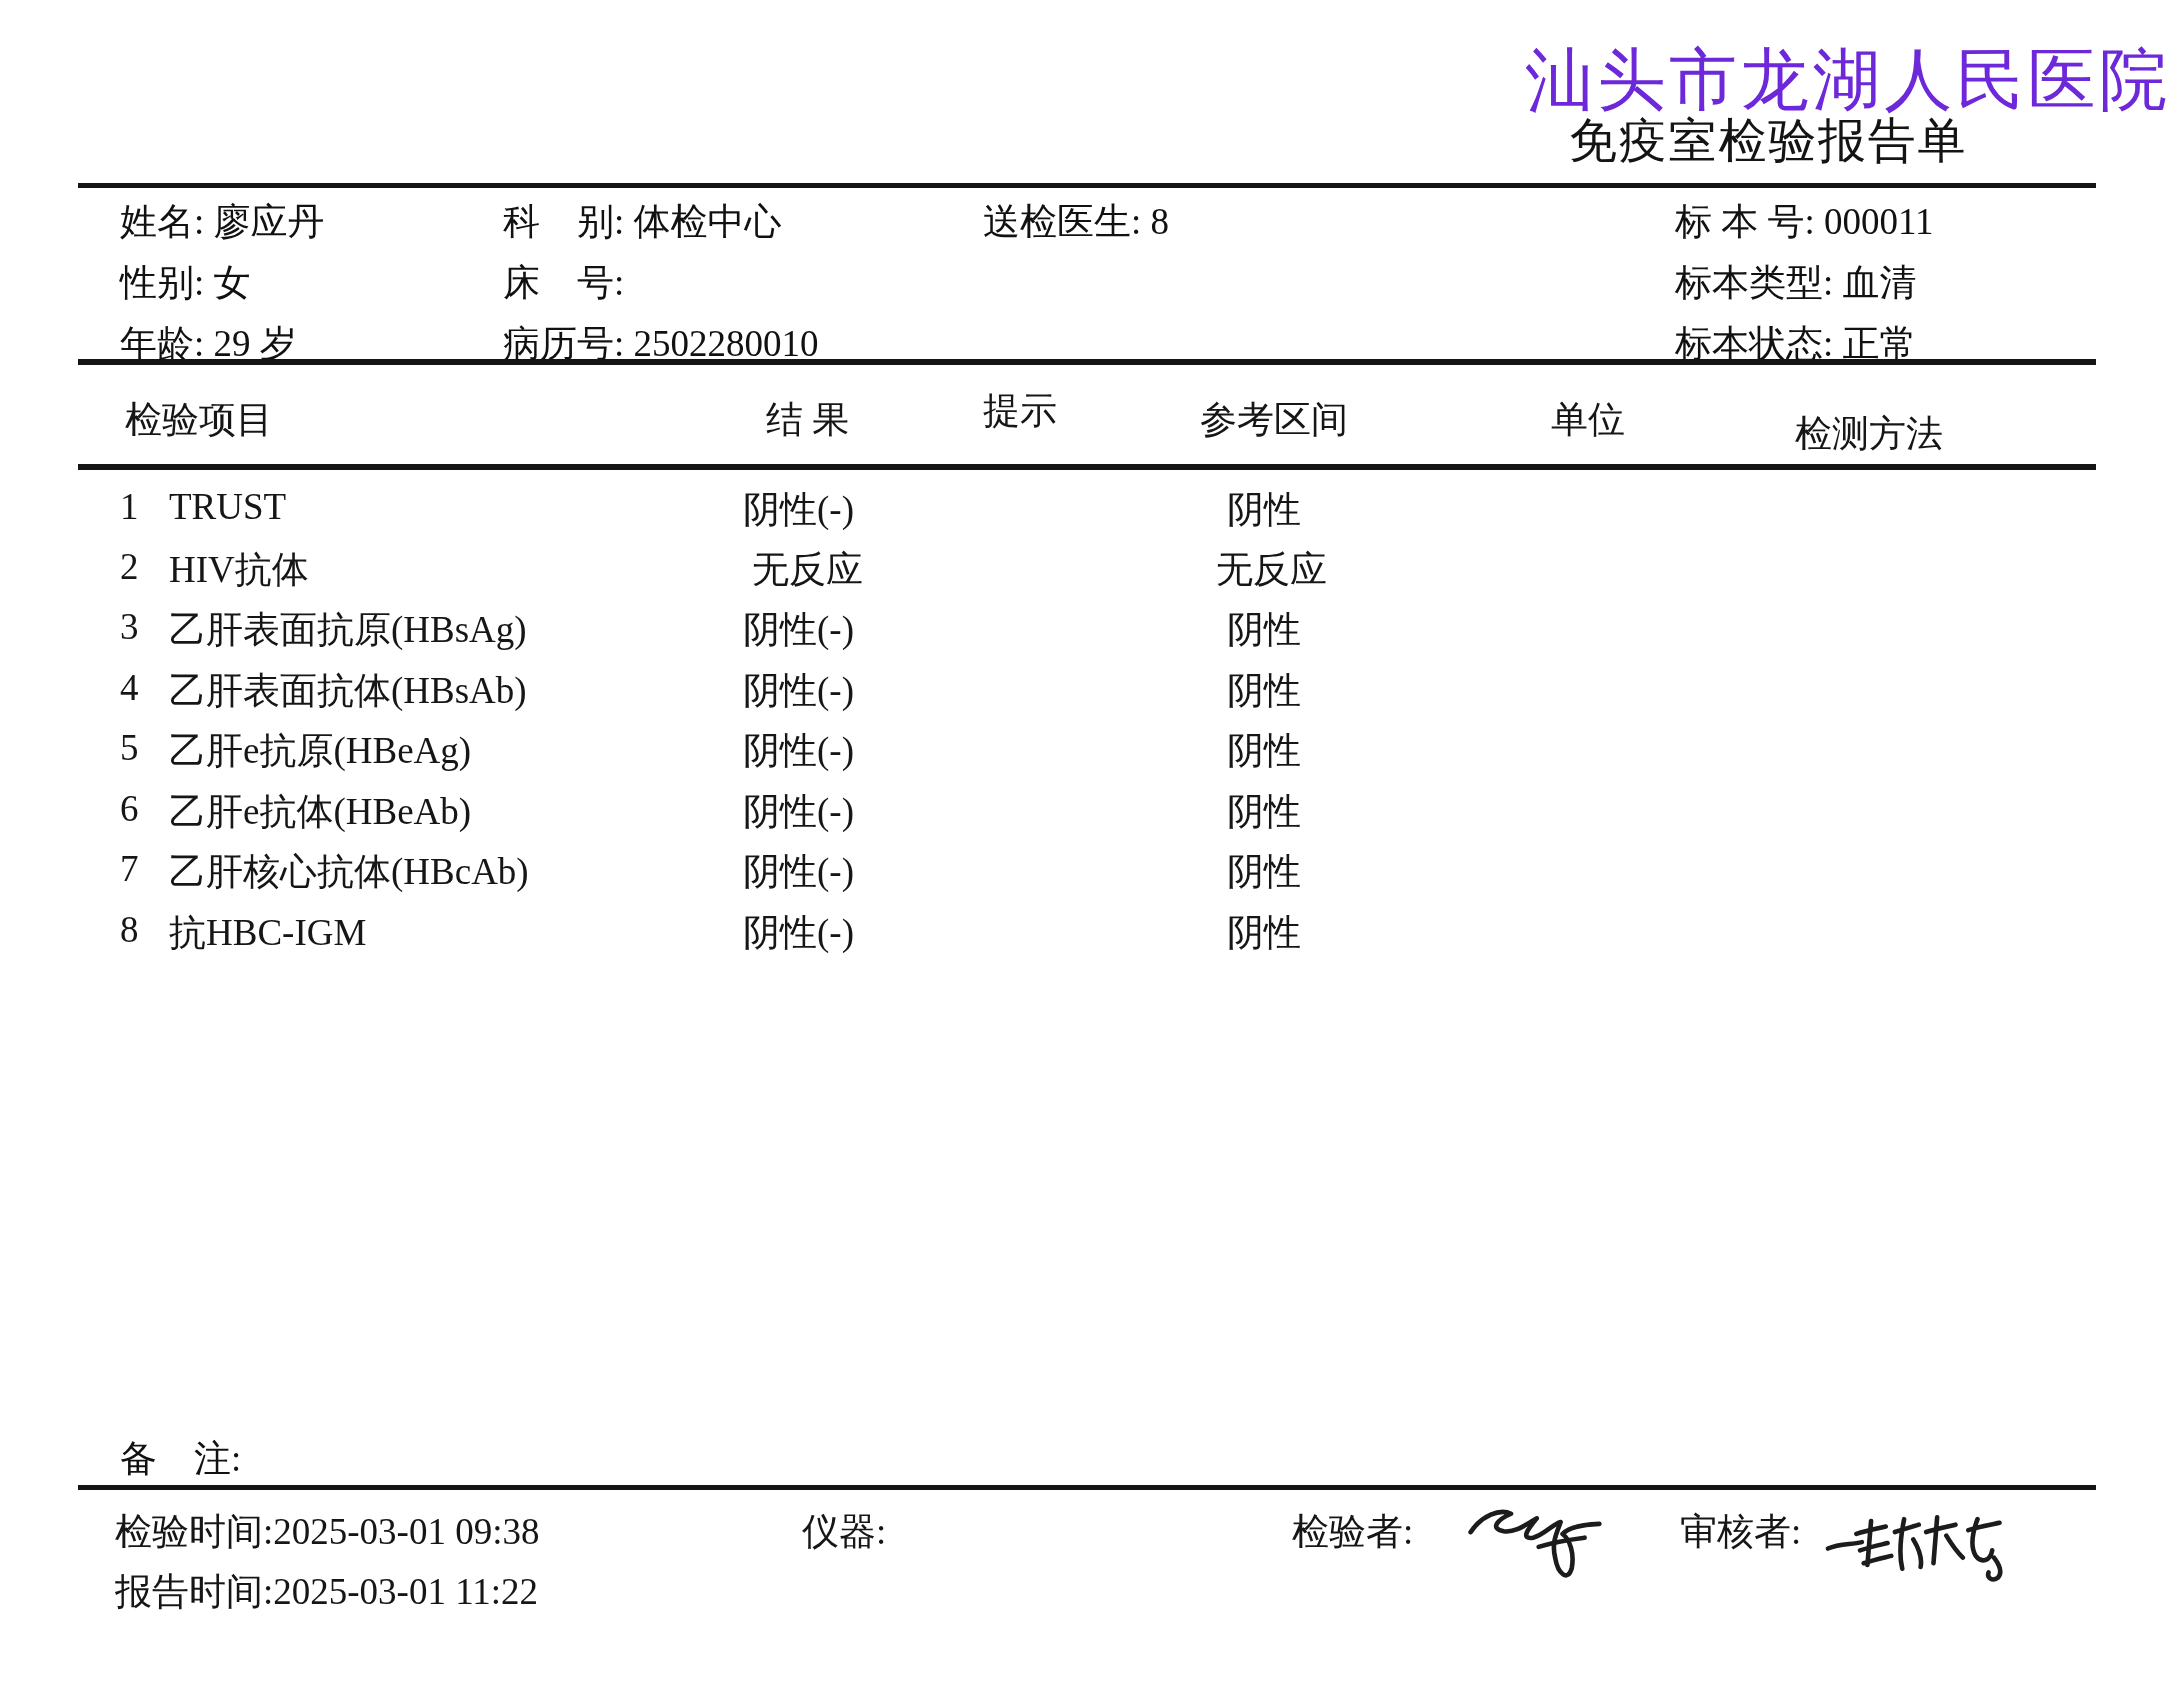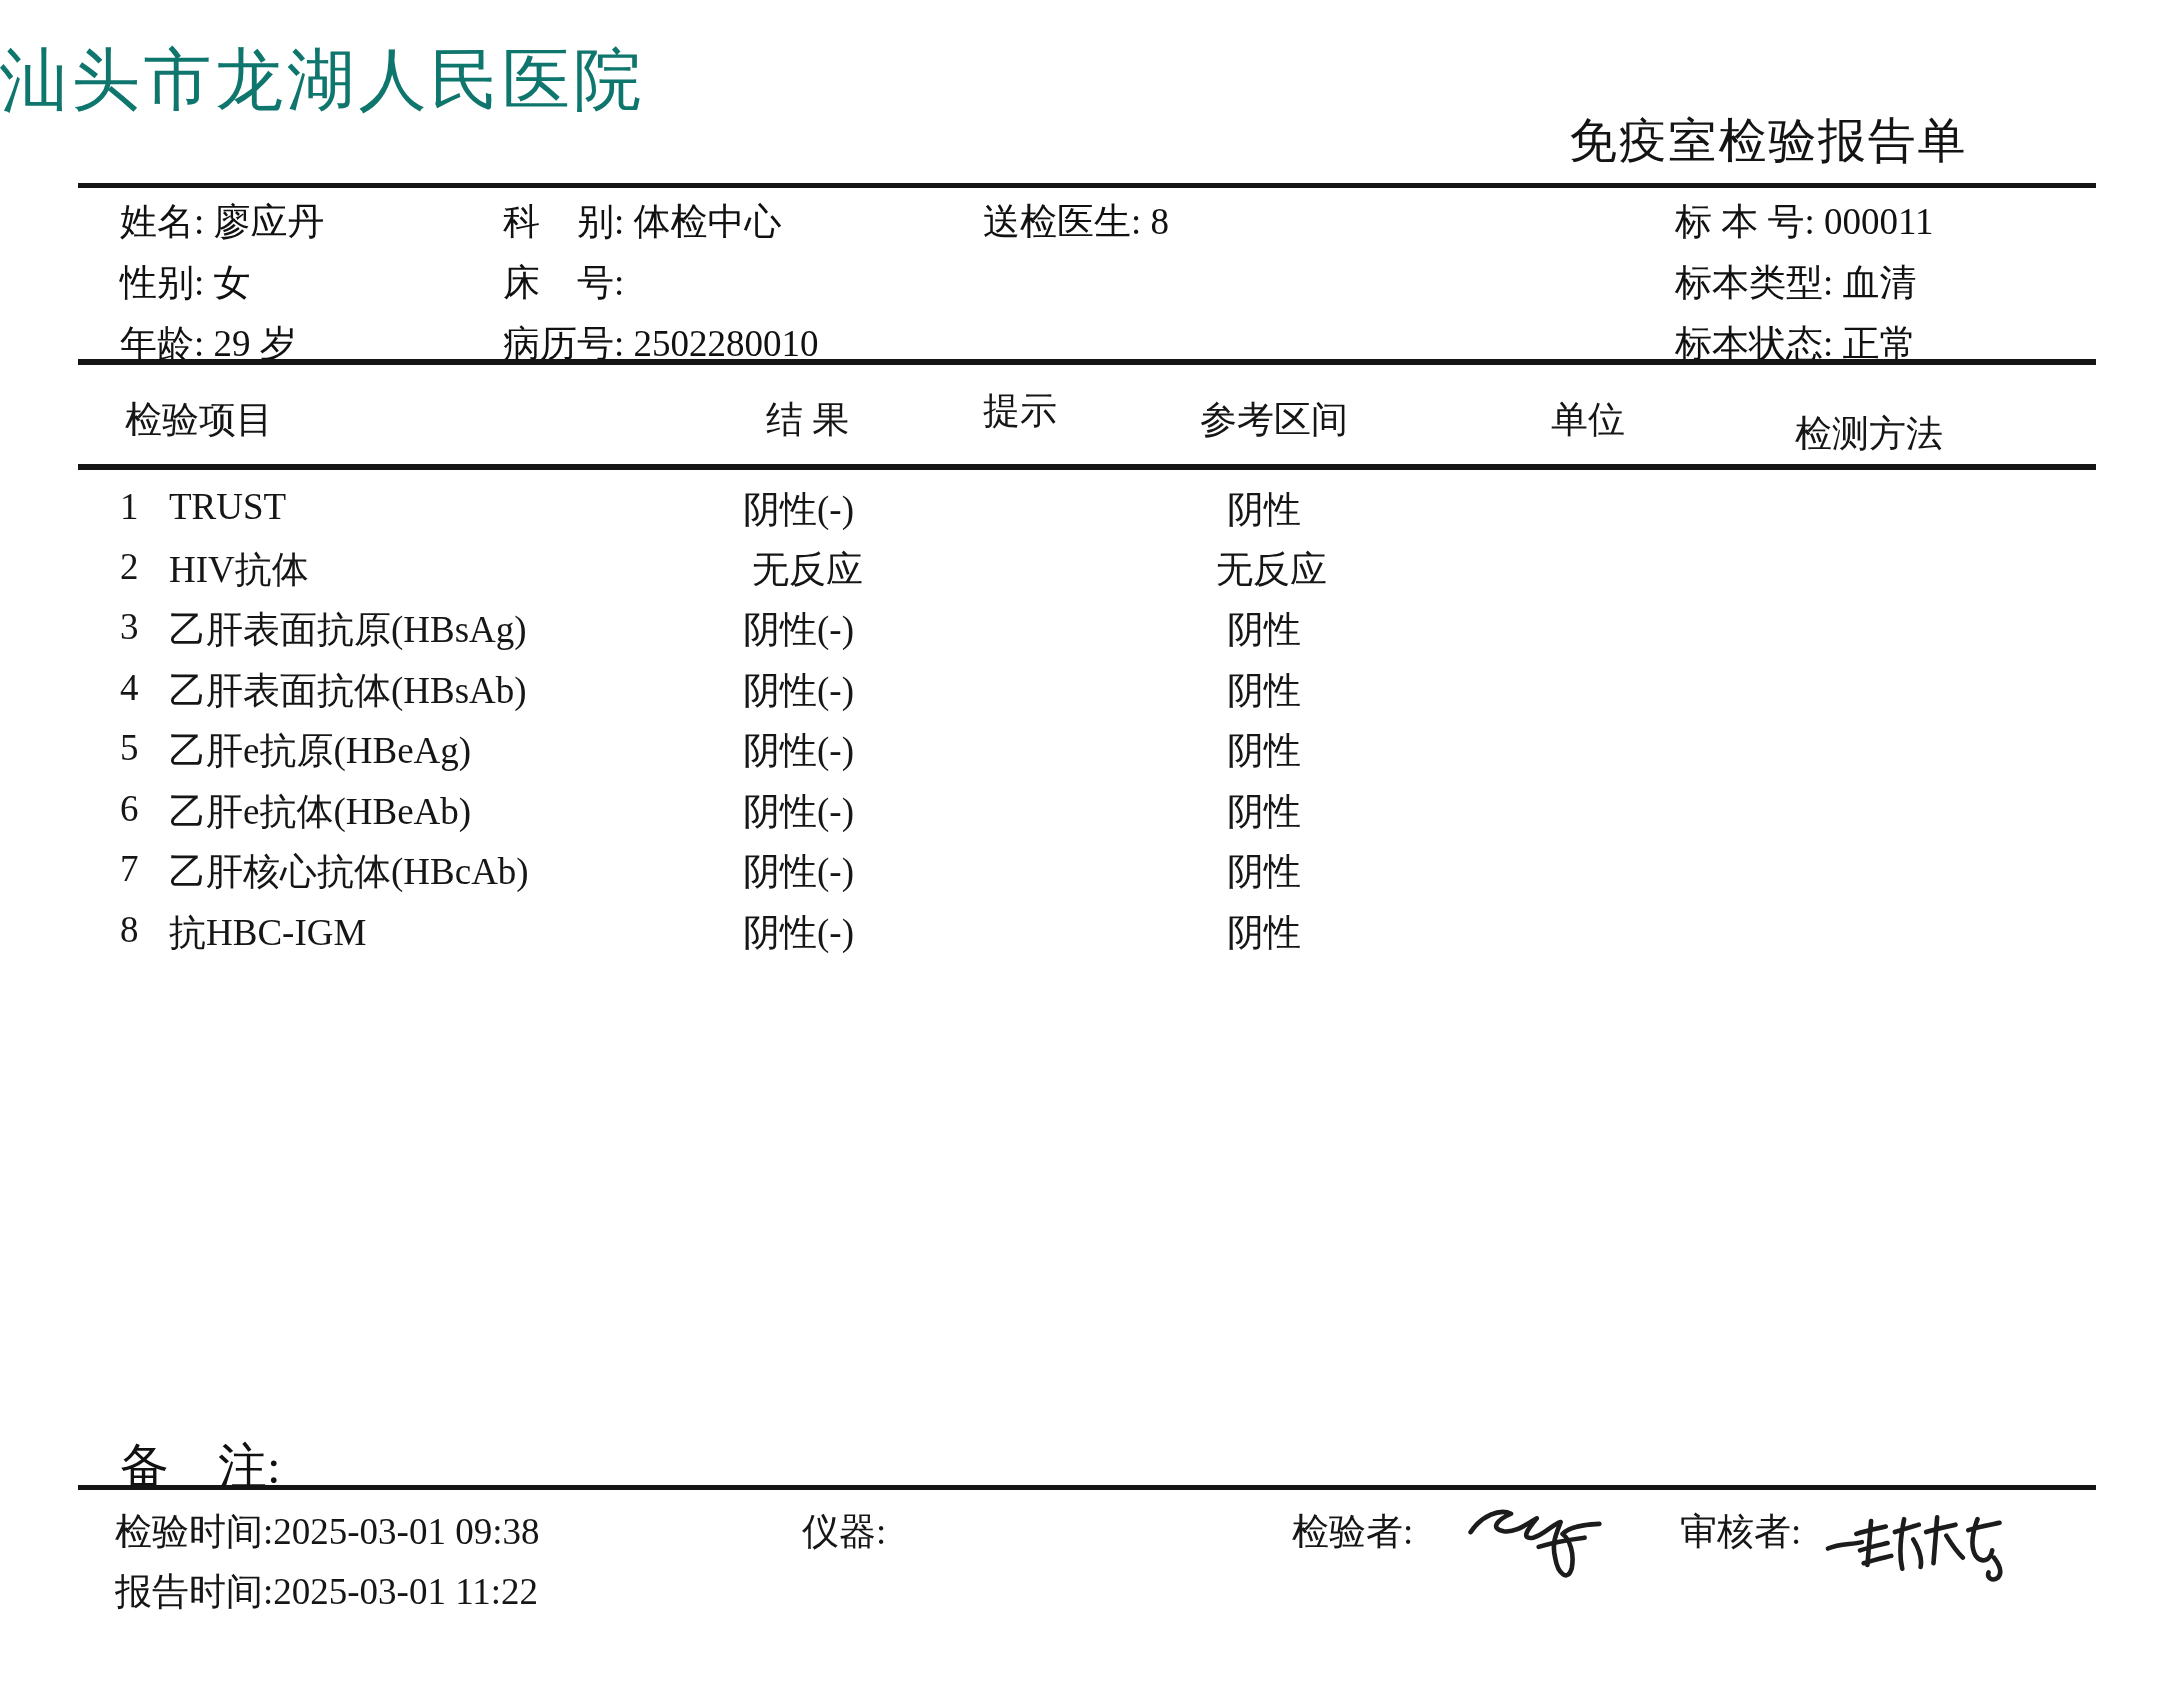--- a/index.html
+++ b/index.html
@@ -7,42 +7,42 @@
     position:relative;
     width:2171px;height:1706px;
     background:#ffffff;
     font-family:"Liberation Serif","DejaVu Serif",serif;
     color:#111;
     overflow:hidden;
   }
   .abs{position:absolute;white-space:nowrap;}
   .title{
     left:0;right:0;top:35px;
-    text-align:left;
+    text-align:right;
     font-size:68px;
     letter-spacing:3.7px;
-    color:#0f766e;
+    color:#6d28d9;
   }
   .subtitle{
     left:1569px;top:109px;
     font-size:48px;
     letter-spacing:1.8px;
     color:#141414;
   }
   .rule{position:absolute;background:#151515;left:78px;width:2018px;}
   .rule-1{top:183px;height:4.6px;}
   .rule-2{top:359px;height:5.5px;}
   .rule-3{top:464px;height:5.5px;}
   .rule-4{top:1485px;height:4.6px;}
   .meta{font-size:37px;}
   .meta .val{margin-left:9.2px;}
   .thead{font-size:37px;color:#161616;}
   .cell{font-size:37px;color:#161616;}
   .foot{font-size:37px;color:#161616;}
-  .remark{font-size:49px;}
+  .remark{font-size:37px;}
   .sig{position:absolute;}
   .sig path{fill:none;stroke:#1c1c1c;stroke-width:5;stroke-linecap:round;stroke-linejoin:round;}
 </style>
 </head>
 <body>
 
 <div class="page">
 
   <div class="abs title">汕头市龙湖人民医院</div>
   <div class="abs subtitle">免疫室检验报告单</div>

